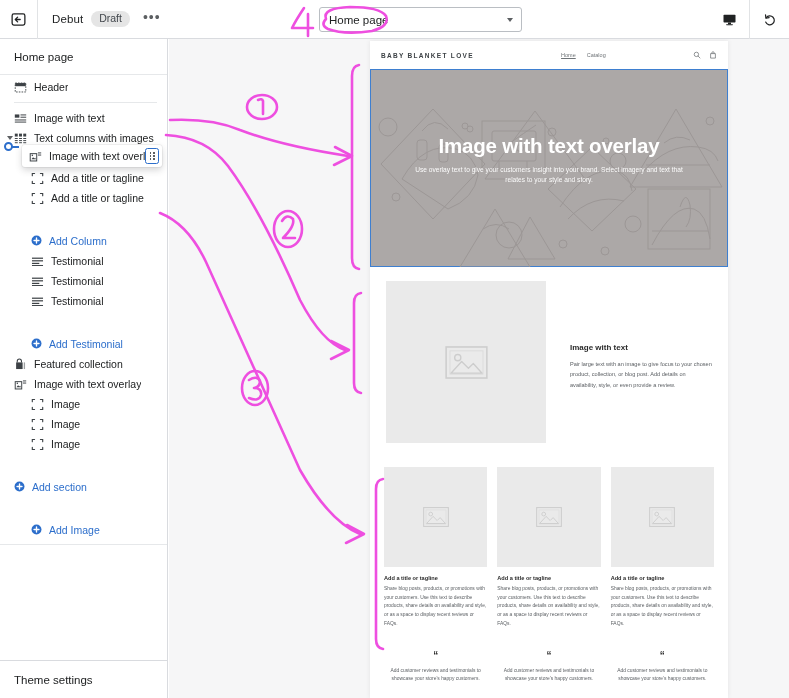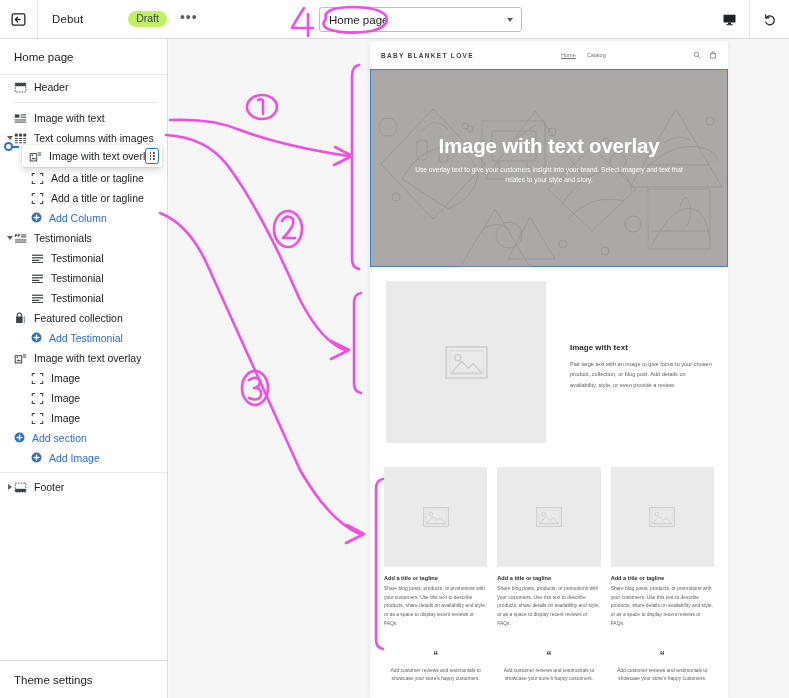--- a/index.html
+++ b/index.html
@@ -22,22 +22,22 @@
   }
   .topbar-left { display: flex; align-items: center; height: 39px; }
   .exit-btn {
     width: 38px; height: 39px; display: flex; align-items: center; justify-content: center;
     border-right: 1px solid #e1e3e5; cursor: pointer;
   }
   .exit-icon { width: 17px; height: 17px; }
   .theme-meta { display: flex; align-items: center; gap: 8px; padding-left: 14px; }
   .theme-name { font-size: 11.5px; color: #202223; letter-spacing: .1px; }
   .badge {
-    font-size: 10.5px; color: #42474c; background: #bef264;
-    border-radius: 9px; padding: 2px 8px 3px; line-height: 1; margin-left: 37px;
+    font-size: 10.5px; color: #42474c; background: #e5e5e5;
+    border-radius: 9px; padding: 2px 8px 3px; line-height: 1;
   }
   .ellipsis-btn {
     font-size: 14px; color: #5c5f62; letter-spacing: 1px;
     cursor: pointer; padding: 0 5px; line-height: 1; margin-top: -4px;
   }
 
   .topbar-center {
     position: absolute; left: 319px; top: 7px; width: 203px; height: 25px;
   }
   .page-select {
@@ -77,21 +77,21 @@
   .sb-row.lvl0 { padding-left: 14px; }
   .sb-row.lvl1 { padding-left: 31px; }
   .sb-row .twisty {
     position: absolute; left: 5px; width: 9px; height: 9px;
     display: flex; align-items: center; justify-content: center;
   }
   .tw-down { width: 0;height:0; border-left:3.5px solid transparent; border-right:3.5px solid transparent; border-top:4px solid #5c5f62; }
   .tw-right { width: 0;height:0; border-top:3.5px solid transparent; border-bottom:3.5px solid transparent; border-left:4px solid #5c5f62; }
   .sb-ico { width: 13px; height: 13px; margin-right: 7px; flex: none; display:flex; align-items:center; justify-content:center; }
   .sb-label { white-space: nowrap; overflow: hidden; }
-  .sb-row.addrow { height: 20px; }
+  .sb-row.addrow { height: 20px; margin-top: 23px; }
   .sb-row.addrow .sb-label { color: #2c6ecb; }
   .plus-ico { width: 11px; height: 11px; margin-right: 7px; flex:none; }
   .sb-hr { height: 1px; background: #e6e8ea; margin: 5px 10px 5px 14px; }
   .sb-divider-full { height:1px; background:#e6e8ea; margin: 4px 0 4px 0; }
 
   
   .drag-card {
     position: absolute; left: 22px; top: 106px; width: 140px; height: 22px;
     background: #ffffff; border-radius: 3px;
     box-shadow: 0 0 0 1px rgba(63,63,68,.06), 0 3px 7px rgba(63,63,68,.22);
@@ -304,36 +304,20 @@
           </span>
           <span class="sb-label">Add a title or tagline</span>
         </div>
         <div class="sb-row lvl1 addrow">
           <span><svg class="plus-ico" width="11" height="11" viewBox="0 0 16 16">
               <circle cx="8" cy="8" r="7.2" fill="#2c6ecb"></circle>
               <path d="M8 4.4 V11.6 M4.4 8 H11.6" stroke="#ffffff" stroke-width="2" stroke-linecap="round"></path>
             </svg></span>
           <span class="sb-label">Add Column</span>
         </div>
-        <div class="sb-row lvl0">
-          <span class="twisty">
-            <span class="tw-down"></span>
-          </span>
-          <span class="sb-ico">
-            <svg width="13" height="13" viewBox="0 0 16 16">
-              <path d="M1.2 3.2 q1.4 -1.6 2.6 0 q0 2 -2.6 3.2 Z" fill="#3d4246"></path>
-              <path d="M4.6 3.2 q1.4 -1.6 2.6 0 q0 2 -2.6 3.2 Z" fill="#3d4246"></path>
-              <rect x="8.6" y="3" width="6.6" height="1.2" fill="#3d4246"></rect>
-              <rect x="8.6" y="5.4" width="6.6" height="1.2" fill="#3d4246"></rect>
-              <rect x="1.2" y="9.2" width="14" height="1.2" fill="#3d4246"></rect>
-              <rect x="1.2" y="11.8" width="14" height="1.2" fill="#3d4246"></rect>
-            </svg>
-          </span>
-          <span class="sb-label">Testimonials</span>
-        </div>
         <div class="sb-row lvl1">
           <span class="sb-ico">
             <svg width="13" height="13" viewBox="0 0 16 16">
               <rect x="1.2" y="3.2" width="13.6" height="1.5" fill="#3d4246"></rect>
               <rect x="1.2" y="6.4" width="13.6" height="1.5" fill="#3d4246"></rect>
               <rect x="1.2" y="9.6" width="9" height="1.5" fill="#3d4246"></rect>
               <rect x="1.2" y="12.3" width="13.6" height="1.2" fill="#3d4246"></rect>
             </svg>
           </span>
           <span class="sb-label">Testimonial</span>
@@ -352,41 +336,41 @@
         <div class="sb-row lvl1">
           <span class="sb-ico">
             <svg width="13" height="13" viewBox="0 0 16 16">
               <rect x="1.2" y="3.2" width="13.6" height="1.5" fill="#3d4246"></rect>
               <rect x="1.2" y="6.4" width="13.6" height="1.5" fill="#3d4246"></rect>
               <rect x="1.2" y="9.6" width="9" height="1.5" fill="#3d4246"></rect>
               <rect x="1.2" y="12.3" width="13.6" height="1.2" fill="#3d4246"></rect>
             </svg>
           </span>
           <span class="sb-label">Testimonial</span>
-        </div>
-        <div class="sb-row lvl0">
-          <span class="sb-ico">
-            <svg width="13" height="13" viewBox="0 0 16 16">
-              <path d="M4 5.4 V3.9 a2.6 2.6 0 0 1 5.2 0 V5.4" fill="none" stroke="#3d4246" stroke-width="1.3"></path>
-              <path d="M2.6 5.4 h8 v8.2 h-8 z" fill="#3d4246"></path>
-              <path d="M12 5.4 h1.6 v8.2 H12 z" fill="#3d4246" opacity=".5"></path>
-            </svg>
-          </span>
-          <span class="sb-label">Featured collection</span>
         </div>
         <div class="sb-row lvl1 addrow">
           <span><svg class="plus-ico" width="11" height="11" viewBox="0 0 16 16">
               <circle cx="8" cy="8" r="7.2" fill="#2c6ecb"></circle>
               <path d="M8 4.4 V11.6 M4.4 8 H11.6" stroke="#ffffff" stroke-width="2" stroke-linecap="round"></path>
             </svg></span>
           <span class="sb-label">Add Testimonial</span>
         </div>
         <div class="sb-row lvl0">
           <span class="sb-ico">
             <svg width="13" height="13" viewBox="0 0 16 16">
+              <path d="M4 5.4 V3.9 a2.6 2.6 0 0 1 5.2 0 V5.4" fill="none" stroke="#3d4246" stroke-width="1.3"></path>
+              <path d="M2.6 5.4 h8 v8.2 h-8 z" fill="#3d4246"></path>
+              <path d="M12 5.4 h1.6 v8.2 H12 z" fill="#3d4246" opacity=".5"></path>
+            </svg>
+          </span>
+          <span class="sb-label">Featured collection</span>
+        </div>
+        <div class="sb-row lvl0">
+          <span class="sb-ico">
+            <svg width="13" height="13" viewBox="0 0 16 16">
               <rect x="1.5" y="4.5" width="8" height="9" fill="none" stroke="#3d4246" stroke-width="1.2"></rect>
               <path d="M3 11.5 L5 8.8 L6.6 10.6 L7.6 9.4 L8.6 11.5 Z" fill="#3d4246"></path>
               <circle cx="4.1" cy="6.6" r="0.95" fill="#3d4246"></circle>
               <rect x="11" y="3" width="4" height="1.2" fill="#3d4246"></rect>
               <rect x="11" y="5.6" width="4" height="1.2" fill="#3d4246"></rect>
             </svg>
           </span>
           <span class="sb-label">Image with text overlay</span>
         </div>
         <div class="sb-row lvl1">
@@ -422,32 +406,20 @@
         </div>
         <div class="sb-row lvl1 addrow">
           <span><svg class="plus-ico" width="11" height="11" viewBox="0 0 16 16">
               <circle cx="8" cy="8" r="7.2" fill="#2c6ecb"></circle>
               <path d="M8 4.4 V11.6 M4.4 8 H11.6" stroke="#ffffff" stroke-width="2" stroke-linecap="round"></path>
             </svg></span>
           <span class="sb-label">Add Image</span>
         </div>
       </div>
     <div class="sb-divider-full"></div>
-    <div class="sb-row lvl0">
-      <span class="twisty">
-          <span class="tw-right"></span>
-        </span>
-      <span class="sb-ico">
-        <svg width="13" height="13" viewBox="0 0 16 16">
-          <rect x="1.5" y="2.5" width="13" height="11" fill="none" stroke="#3d4246" stroke-width="1.1" stroke-dasharray="2 1.4"></rect>
-          <rect x="1.5" y="9.6" width="13" height="3.9" fill="#3d4246"></rect>
-        </svg>
-      </span>
-      <span class="sb-label">Footer</span>
-    </div>
 
     <div class="drop-marker"></div>
     <div class="drop-marker-line"></div>
     <div class="drag-card">
       <span class="sb-ico">
         <svg width="13" height="13" viewBox="0 0 16 16">
           <rect x="1.5" y="4.5" width="8" height="9" fill="none" stroke="#3d4246" stroke-width="1.2"></rect>
           <path d="M3 11.5 L5 8.8 L6.6 10.6 L7.6 9.4 L8.6 11.5 Z" fill="#3d4246"></path>
           <circle cx="4.1" cy="6.6" r="0.95" fill="#3d4246"></circle>
           <rect x="11" y="3" width="4" height="1.2" fill="#3d4246"></rect>

